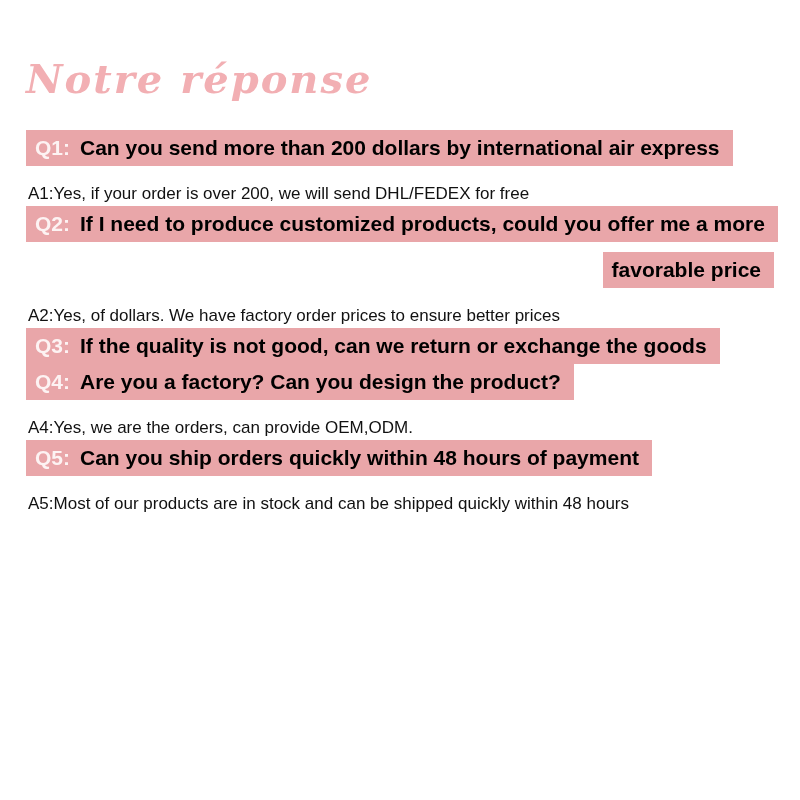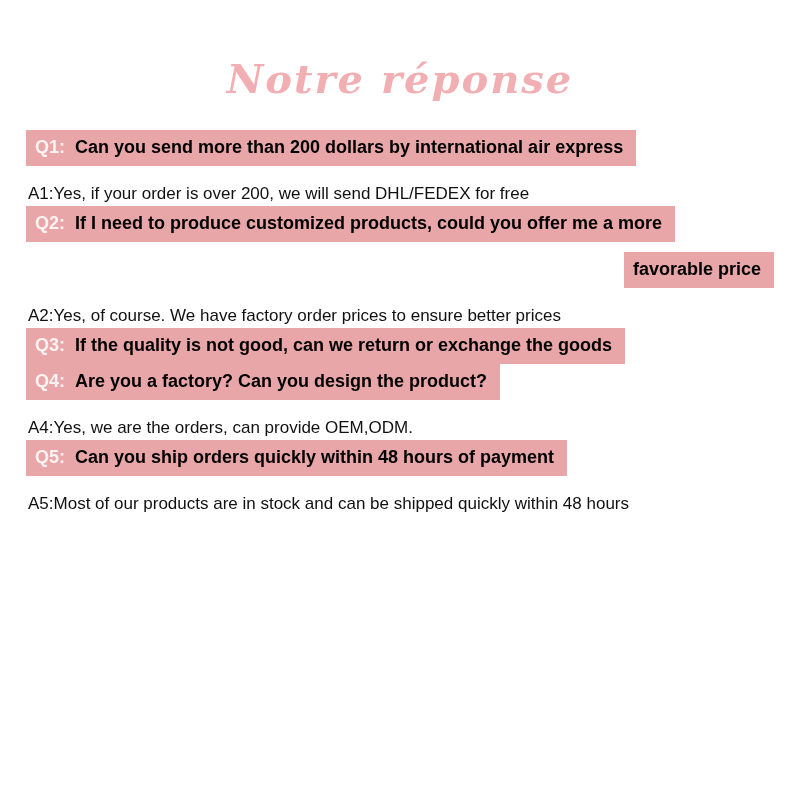--- a/index.html
+++ b/index.html
@@ -5,38 +5,38 @@
   html, body { margin: 0; padding: 0; }
   body {
     width: 800px; height: 800px;
     background: var(--page_bg, #ffffff);
     font-family: "Liberation Sans", sans-serif;
     overflow: hidden;
   }
   .page { padding: 54px 26px 0 26px; }
   .title {
     margin: 0;
-    text-align: center;
+    text-align: left;
     font-family: "DejaVu Serif", serif;
     font-style: italic;
     font-weight: bold;
     font-size: 40px;
     line-height: 50px;
     letter-spacing: 2px;
     color: var(--title_text, #f2afb3);
   }
   .qa { }
   .qa.first { margin-top: 26px; }
   .q-line { white-space: nowrap; }
   .q-line2 { margin-top: 10px; text-align: right; }
   .q-bar {
     display: inline-block;
     background: var(--highlight, #e9a6a9);
     padding: 6px 13px 7px 9px;
-    font-size: 18px;
+    font-size: 21px;
     font-weight: bold;
     line-height: 23px;
     color: var(--question_text, #000000);
   }
   .q-label {
     color: var(--q_label_text, #fdf3f3);
     margin-right: 10px;
   }
   .answer {
     margin: 15px 0 0 2px;
@@ -60,21 +60,21 @@
     <p class="answer">A1:Yes, if your order is over 200, we will send DHL/FEDEX for free</p>
   </section>
 
   <section class="qa">
     <div class="q-line">
       <span class="q-bar"><span class="q-label">Q2:</span><span class="q-text">If I need to produce customized products, could you offer me a more</span></span>
     </div>
     <div class="q-line q-line2">
       <span class="q-bar"><span class="q-text">favorable price</span></span>
     </div>
-    <p class="answer">A2:Yes, of course. We have factory order prices to ensure better prices</p>
+    <p class="answer">A2:Yes, of dollars. We have factory order prices to ensure better prices</p>
   </section>
 
   <section class="qa">
     <div class="q-line">
       <span class="q-bar"><span class="q-label">Q3:</span><span class="q-text">If the quality is not good, can we return or exchange the goods</span></span>
     </div>
   </section>
 
   <section class="qa">
     <div class="q-line">

